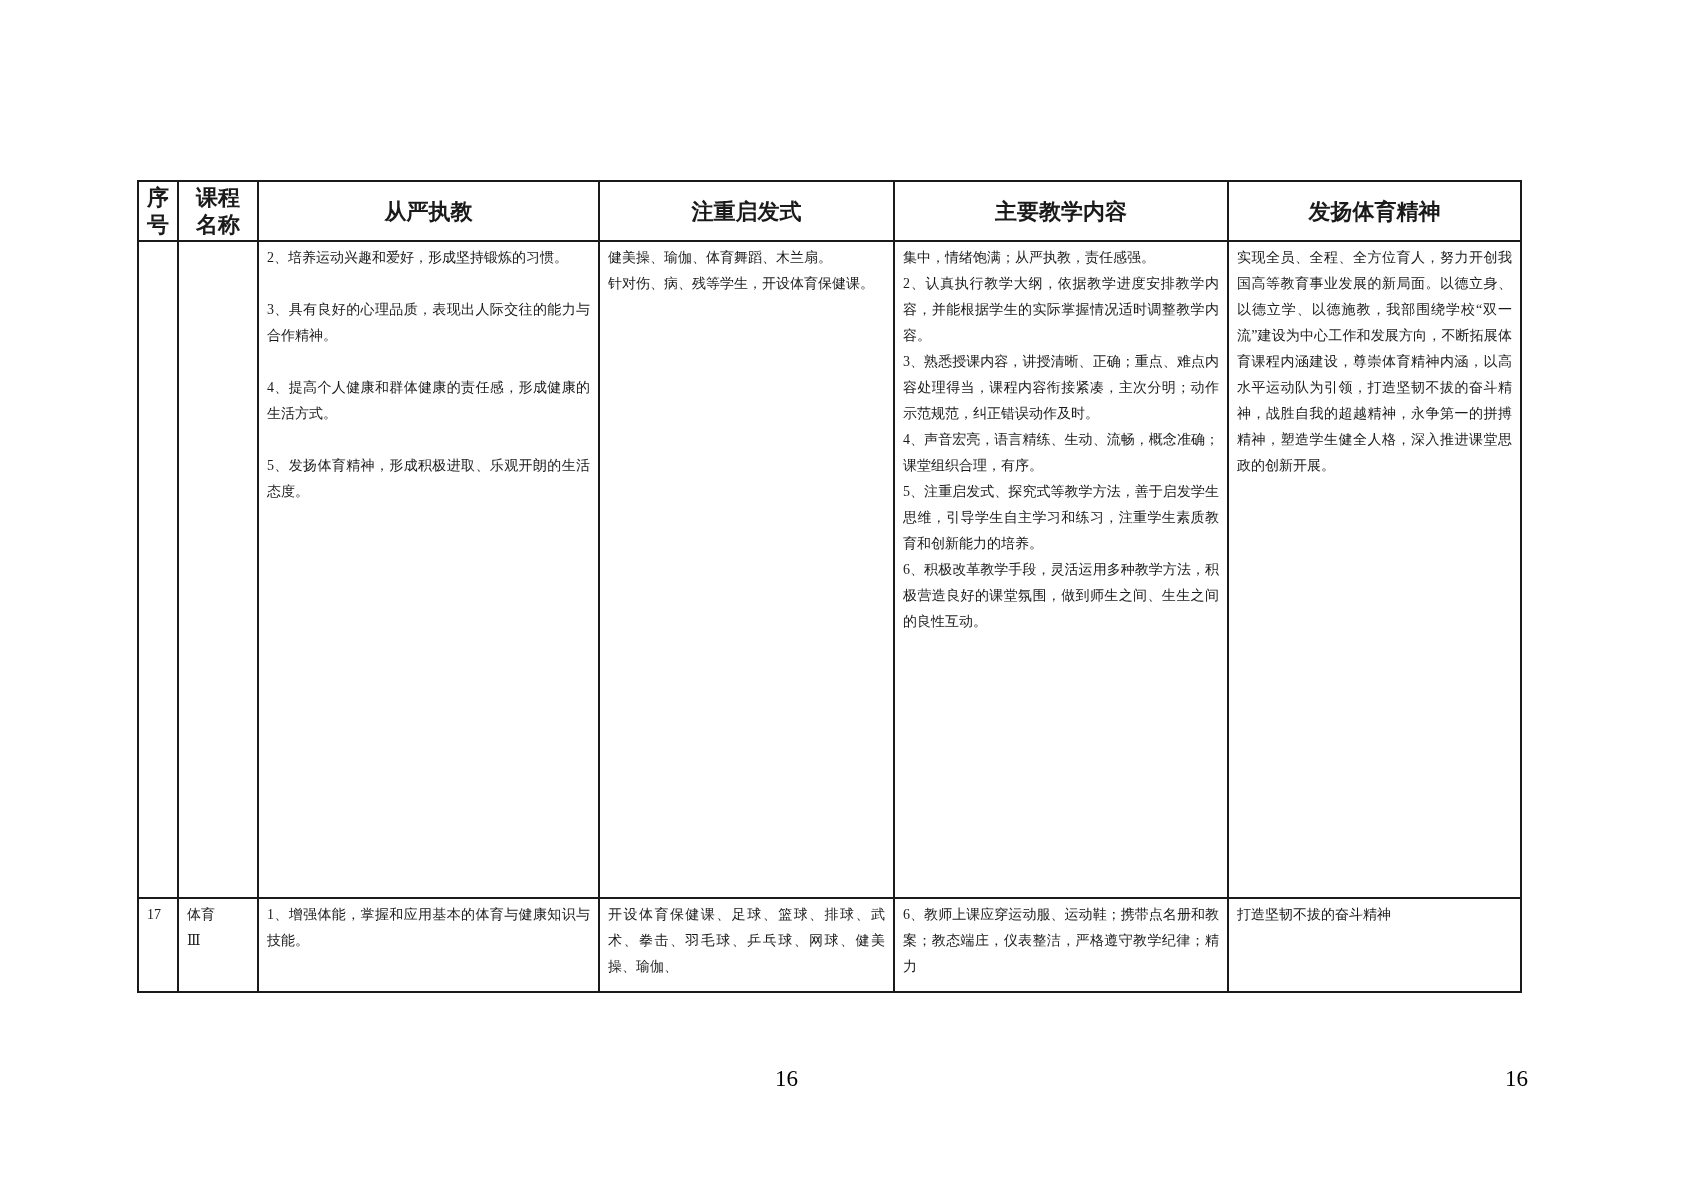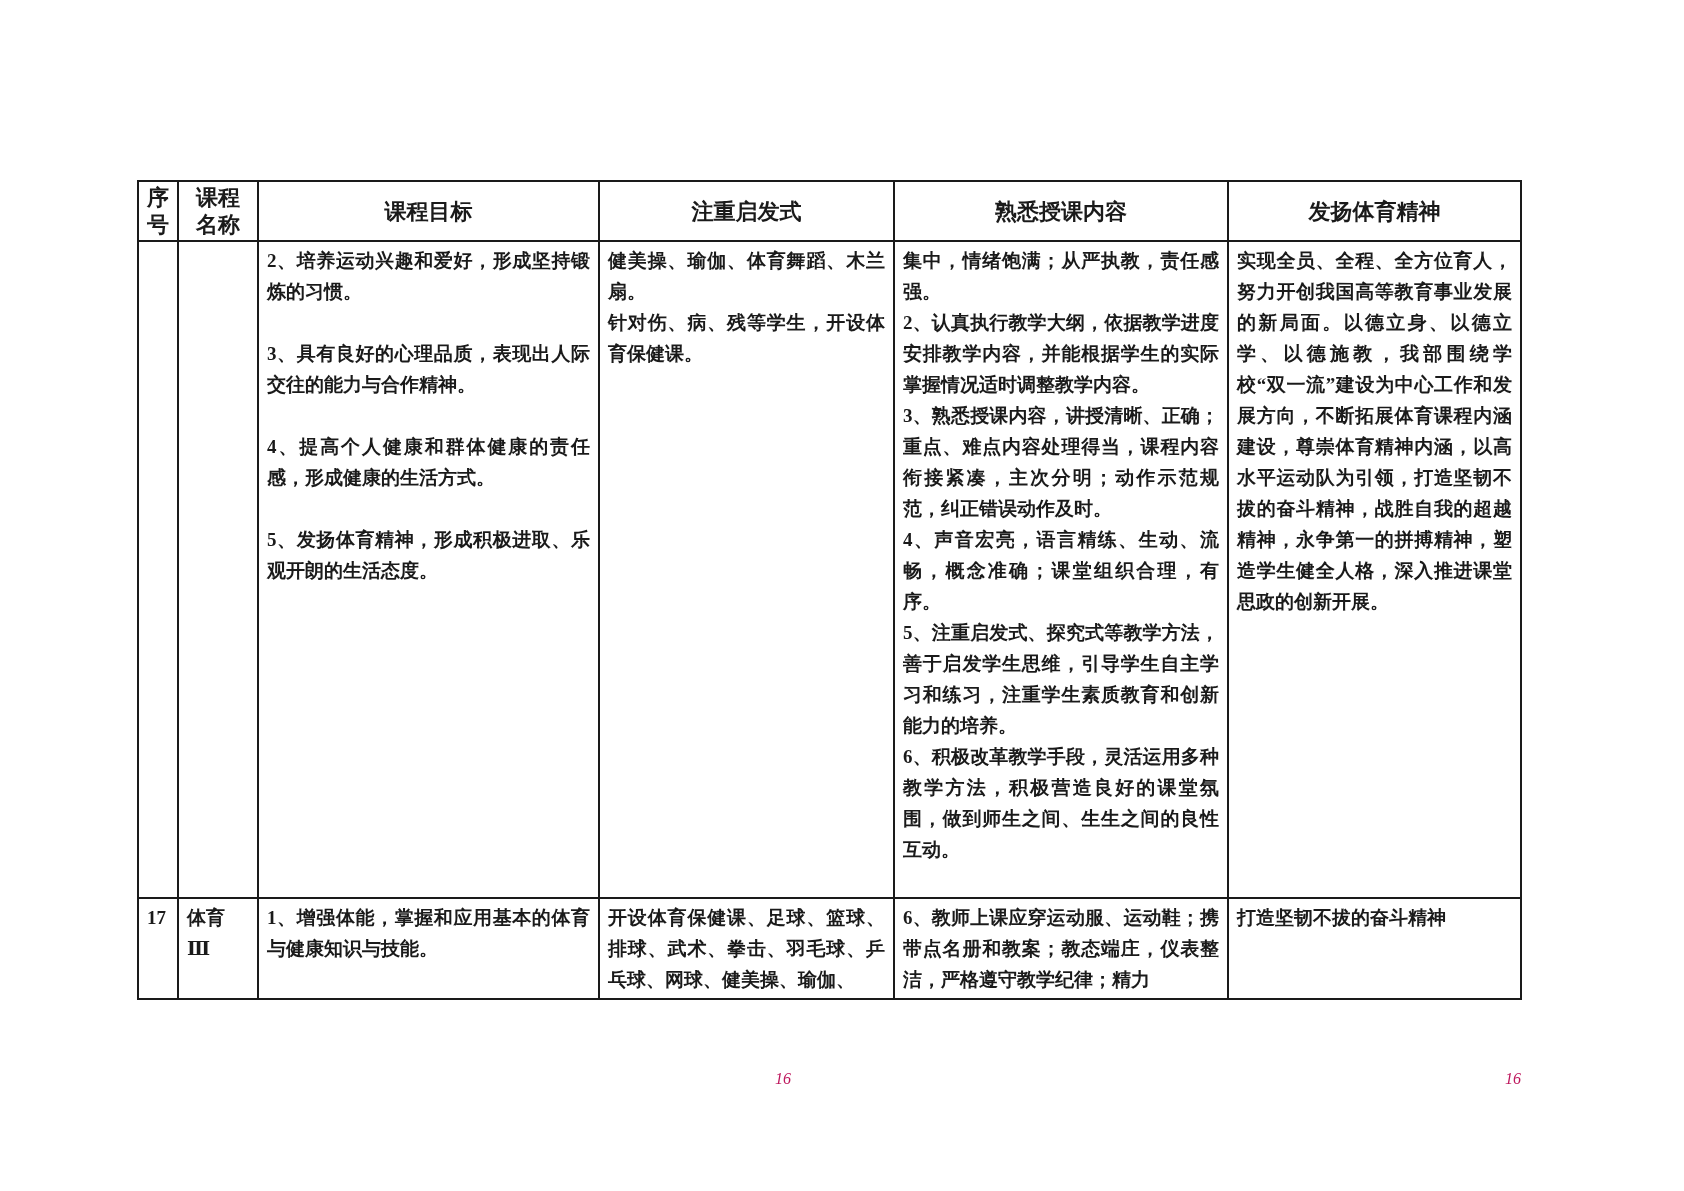--- a/index.html
+++ b/index.html
@@ -19,47 +19,46 @@
     position: absolute;
     left: 137px; top: 180px;
     width: 1383px;
     border-collapse: collapse;
     table-layout: fixed;
   }
   table.course-table td, table.course-table th {
     border: 2px solid #1a1a1a;
     vertical-align: top;
     padding: 3px 8px;
-    font-size: 19px;
-    line-height: 31px;
+    font-size: 14px;
+    line-height: 26px;
     text-align: justify;
     white-space: pre-line;
     overflow: hidden;
-    font-weight: bold;
+    font-weight: normal;
   }
   table.course-table th {
     font-weight: bold;
     text-align: center;
     vertical-align: middle;
     font-size: 22px;
     line-height: 27px;
     padding: 2px 4px;
   }
   tr.header-row  { height: 55px; }
   tr.body-row-1  { height: 657px; }
   tr.body-row-2  { height: 94px; }
   td.center-mid  { text-align: center; vertical-align: middle; }
   td.bold        { font-weight: bold; }
   td.valign-bottom { vertical-align: bottom; padding-bottom: 26px; }
   .footer-num {
     position: absolute;
-    font-size: 16px;
+    font-size: 23px;
     line-height: 22px;
-    color: #be185d;
-    font-style: italic;
+    color: #000000;
   }
   .footer-num.center { left: 775px; top: 1068px; }
   .footer-num.right  { left: 1505px; top: 1068px; }
 </style>
 </head>
 <body>
 
 <div class="page">
 
   <table class="course-table">
@@ -70,23 +69,23 @@
       <col style="width:295px">
       <col style="width:334px">
       <col style="width:293px">
     </colgroup>
     <tbody>
       <tr class="header-row">
         <th>序
 号</th>
         <th>课程
 名称</th>
-        <th>课程目标</th>
+        <th>从严执教</th>
         <th>注重启发式</th>
-        <th>熟悉授课内容</th>
+        <th>主要教学内容</th>
         <th>发扬体育精神</th>
       </tr>
 
       <tr class="body-row-1">
         <td class="center-mid"></td>
         <td class="center-mid"></td>
         <td>2、培养运动兴趣和爱好，形成坚持锻炼的习惯。
 
 3、具有良好的心理品质，表现出人际交往的能力与合作精神。
 

